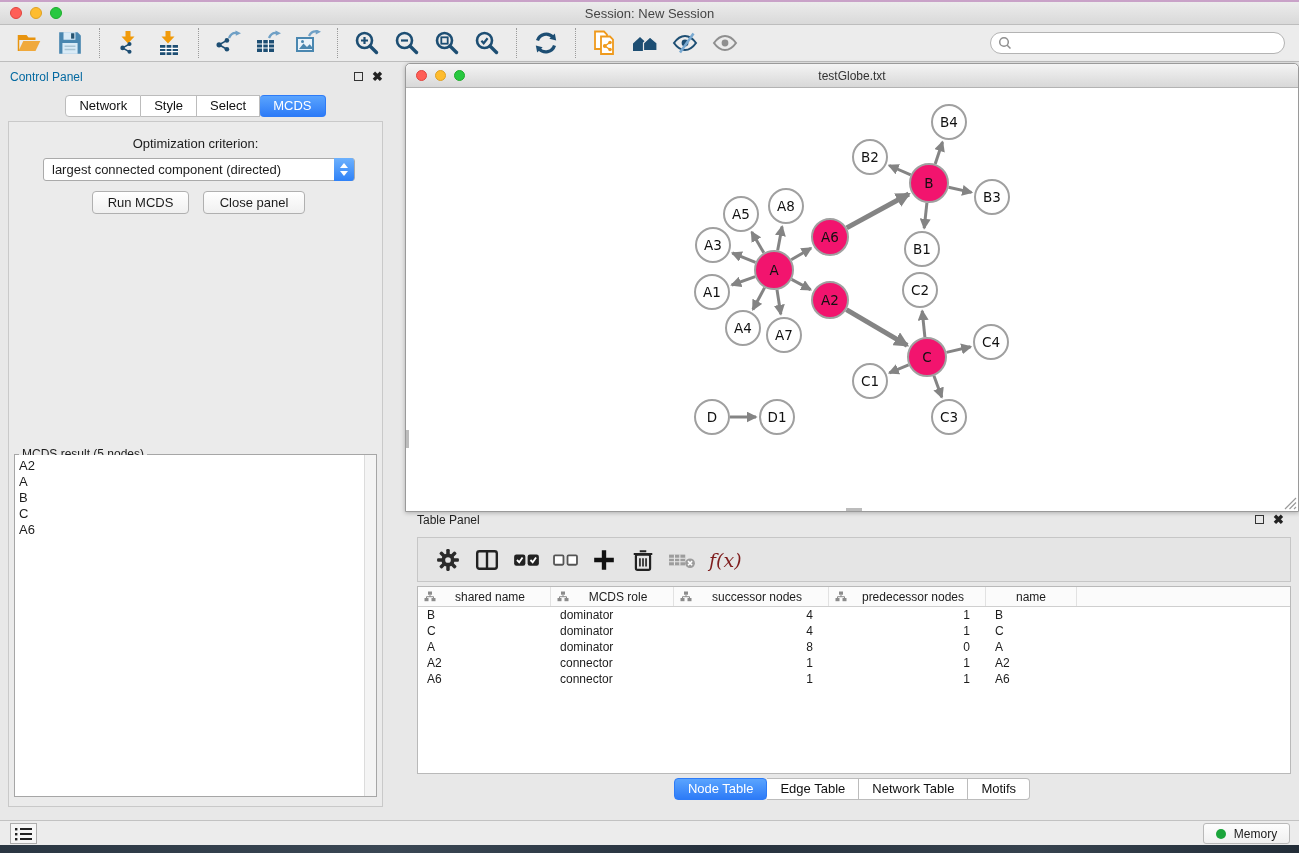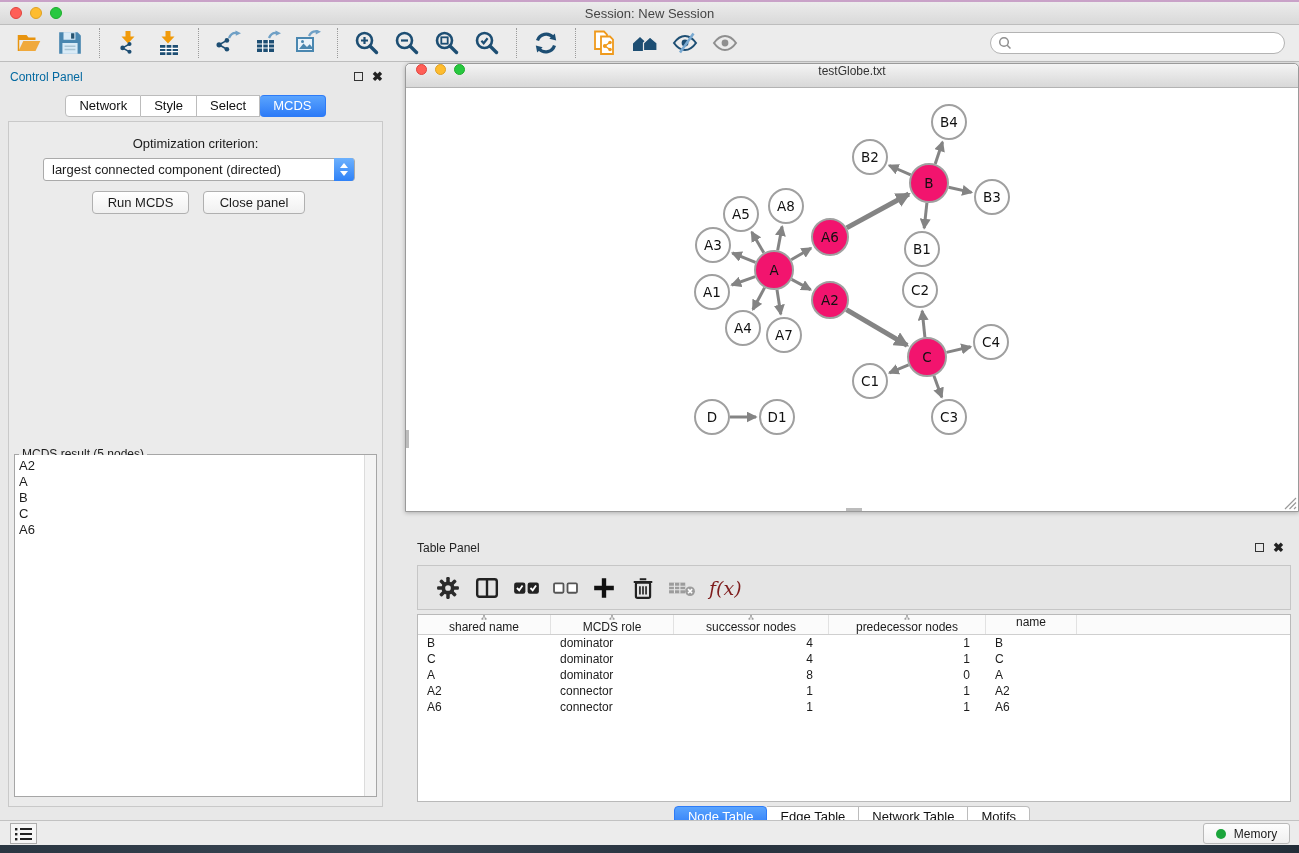--- a/index.html
+++ b/index.html
@@ -63,41 +63,41 @@
   #mcds-legend { position:absolute; left:4px; top:-8px; background:#ebebeb; padding:0 3px; font-size:12px; }
   #mcds-list { position:absolute; left:0; top:0; right:12px; bottom:0; background:#fff; padding:3px 0 0 4px; }
   .mcds-item { font-size:13px; line-height:16px; }
   #mcds-scroll { position:absolute; right:0; top:0; width:12px; bottom:0; background:#f4f4f4; border-left:1px solid #dcdcdc; }
 
   
   #net-window { position:absolute; left:405px; top:63px; width:894px; height:449px;
     background:#fff; border:1px solid #9a9a9a; border-radius:5px 5px 0 0;
     box-shadow:0 1px 4px rgba(0,0,0,.25); }
   #net-titlebar { position:relative; height:24px; background:linear-gradient(#f4f4f4,#d8d8d8);
-    border-bottom:1px solid #b3b3b3; border-radius:5px 5px 0 0; display:flex; }
+    border-bottom:1px solid #b3b3b3; border-radius:5px 5px 0 0; display:flex; align-items:center; }
   #net-titlebar .light { width:11px; height:11px; }
   #net-title { position:absolute; left:0; right:0; text-align:center; font-size:12px; color:#333; }
   #net-canvas { position:relative; width:892px; height:423px; background:#fff; overflow:hidden; }
   #left-scroll-thumb { position:absolute; left:0; top:342px; width:3px; height:18px; background:#bcbcbc; }
   #bottom-scroll-thumb { position:absolute; left:440px; bottom:0; width:16px; height:3px; background:#bcbcbc; }
   #resize-grip { position:absolute; right:1px; bottom:1px; width:13px; height:13px; }
 
   
-  #table-panel { position:absolute; left:405px; top:536px; width:894px; height:300px; }
+  #table-panel { position:absolute; left:405px; top:508px; width:894px; height:300px; }
   #tp-title { position:absolute; left:12px; top:5px; font-size:12px; color:#222; }
   #tp-btns { left:850px; top:6px; }
   #tp-toolbar { position:absolute; left:12px; top:29px; width:874px; height:45px; background:#e5e5e5;
     border:1px solid #c6c6c6; display:flex; align-items:center; padding-left:12px; }
   .tp-icon { width:36px; height:30px; display:flex; align-items:center; justify-content:center; margin-right:3px; }
   #fx-label { font-family:"DejaVu Serif", serif; font-style:italic; font-size:19px; color:#7f1d1d; margin-left:6px; }
 
   #node-table { position:absolute; left:12px; top:78px; width:874px; height:188px; background:#fff;
     border:1px solid #b9b9b9; overflow:hidden; }
   #node-table-header { display:flex; height:20px; background:#fbfbfb; border-bottom:1px solid #cfcfcf; }
-  .thcell { display:flex; align-items:center; border-right:1px solid #e2e2e2; font-size:12px; padding:0 6px;flex-direction:column; }
+  .thcell { display:flex; align-items:center; border-right:1px solid #e2e2e2; font-size:12px; padding:0 6px; }
   .thcell .thlabel { flex:1; text-align:center; }
   .trow { display:flex; height:16px; }
   .tcell { font-size:12px; line-height:16px; white-space:nowrap; overflow:hidden; }
   .c0 { width:133px; } .c1 { width:123px; } .c2 { width:155px; } .c3 { width:157px; } .c4 { width:91px; }
   .tcell.c0, .tcell.c1, .tcell.c4 { padding-left:9px; }
   .tcell.c2, .tcell.c3 { text-align:right; padding-right:16px; }
 
   #tp-tabs { position:absolute; left:0; top:270px; width:894px; display:flex; justify-content:center; }
 
   

